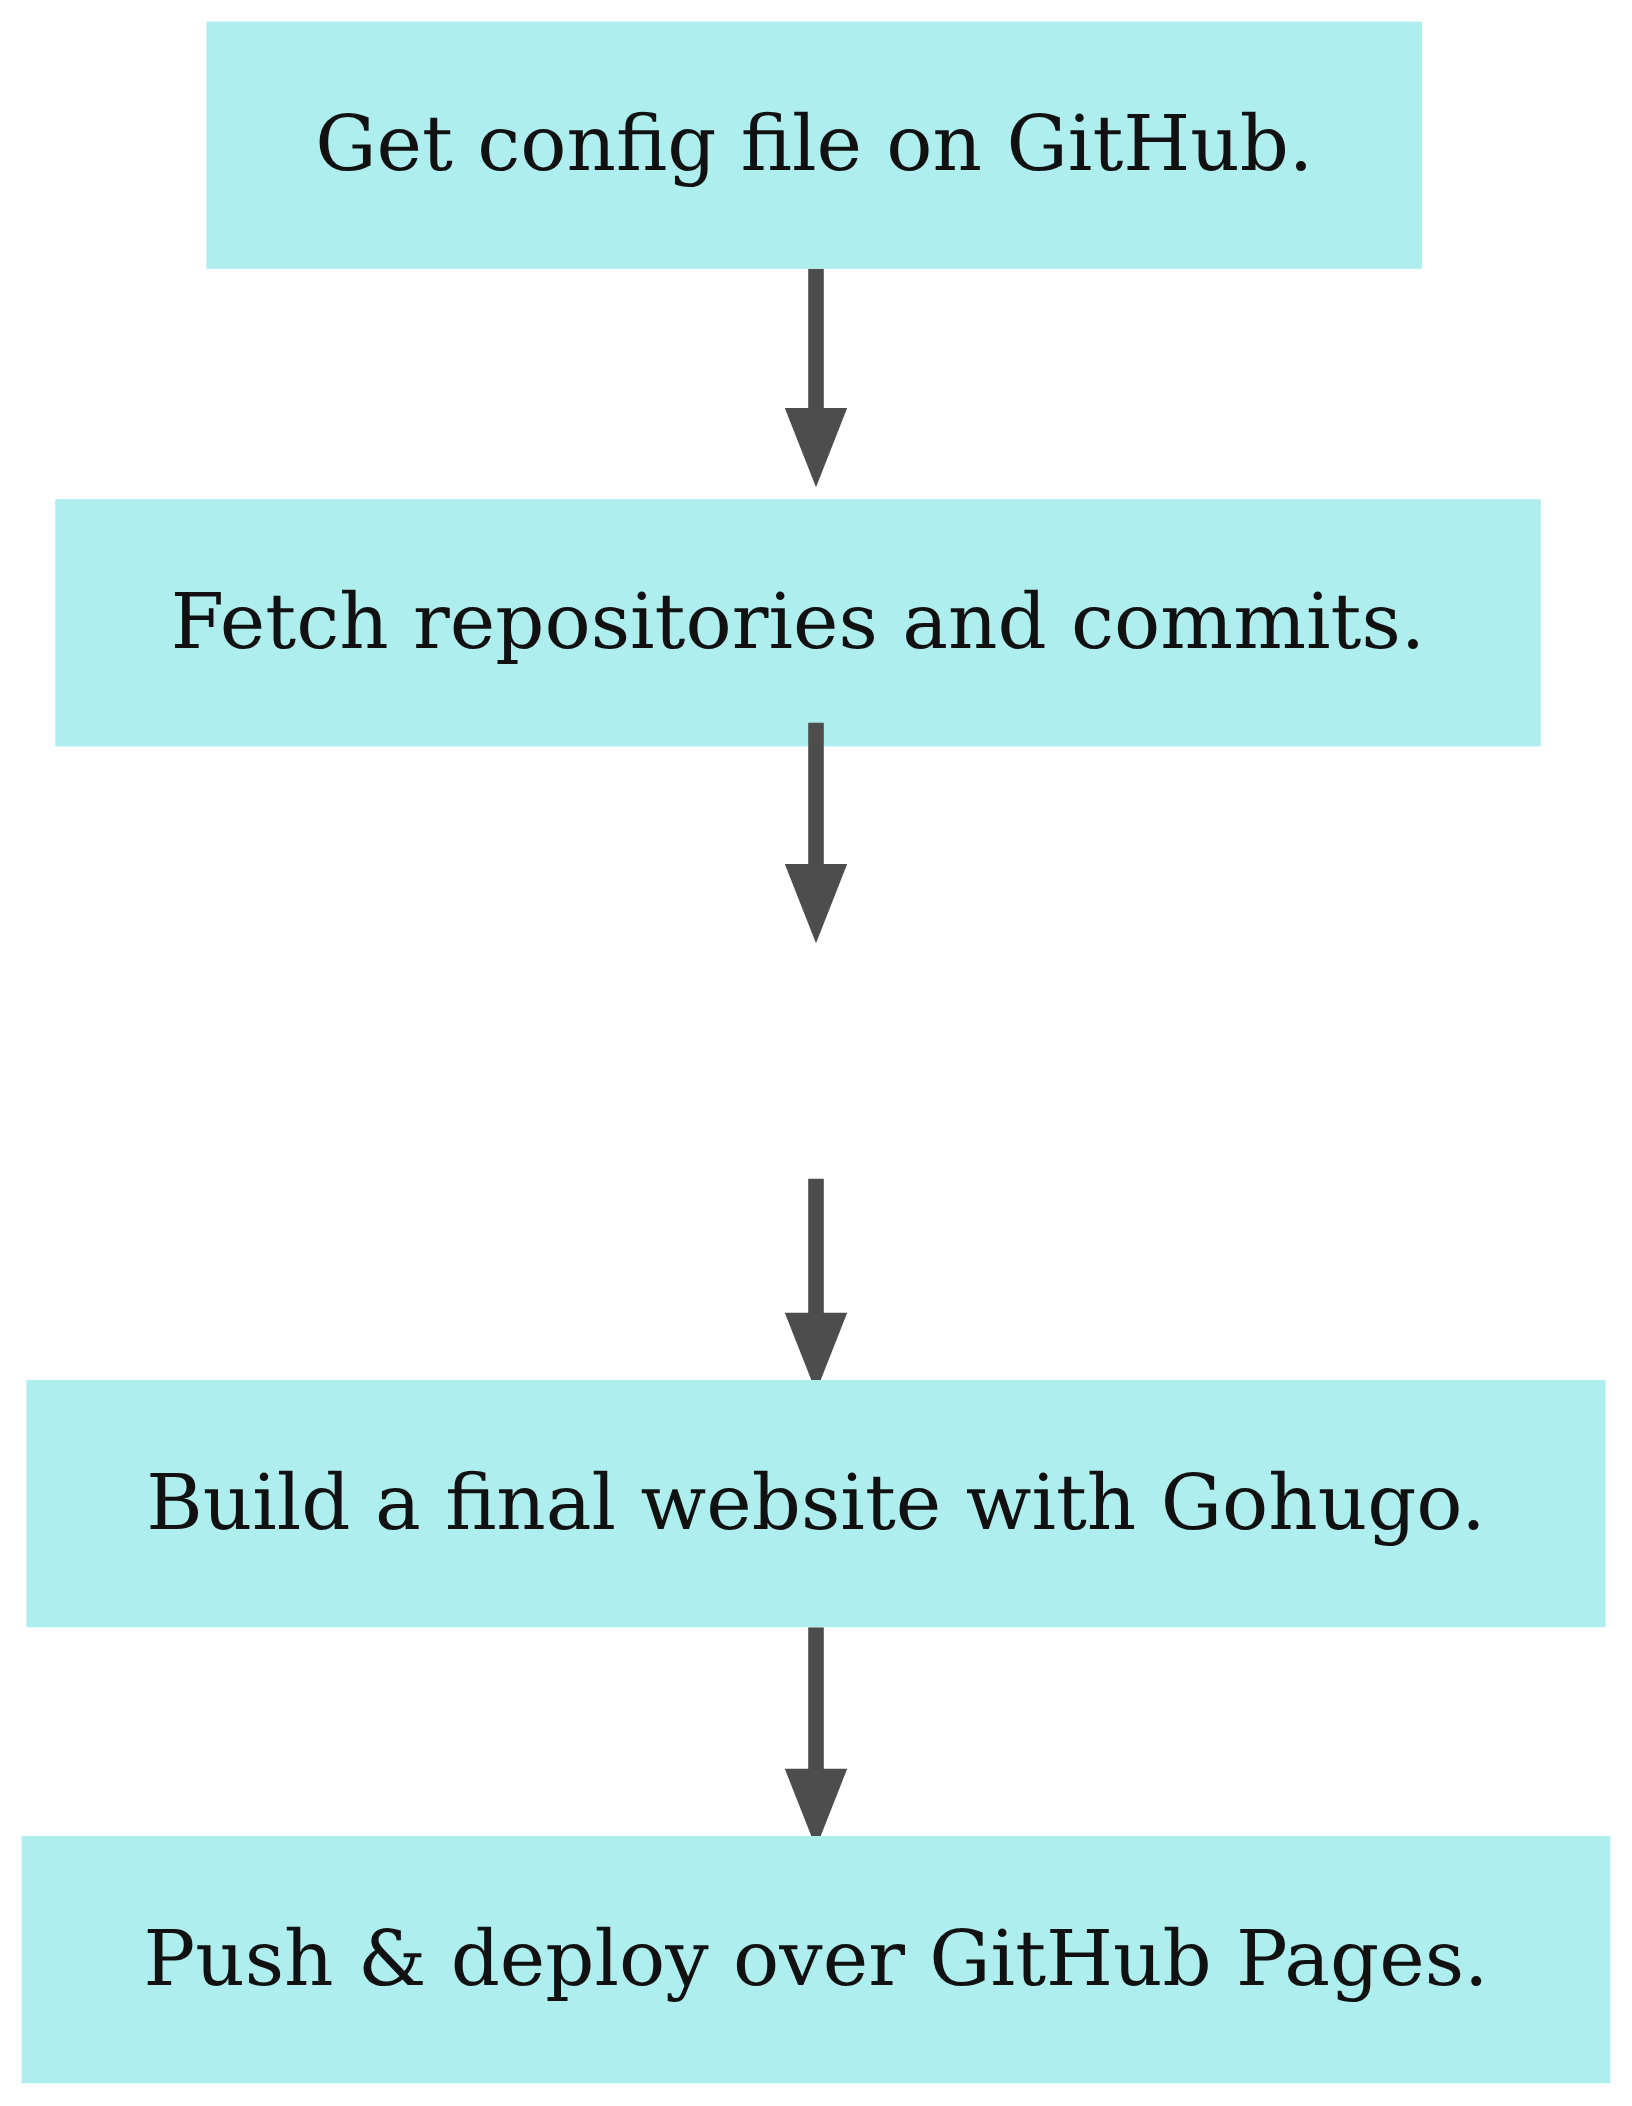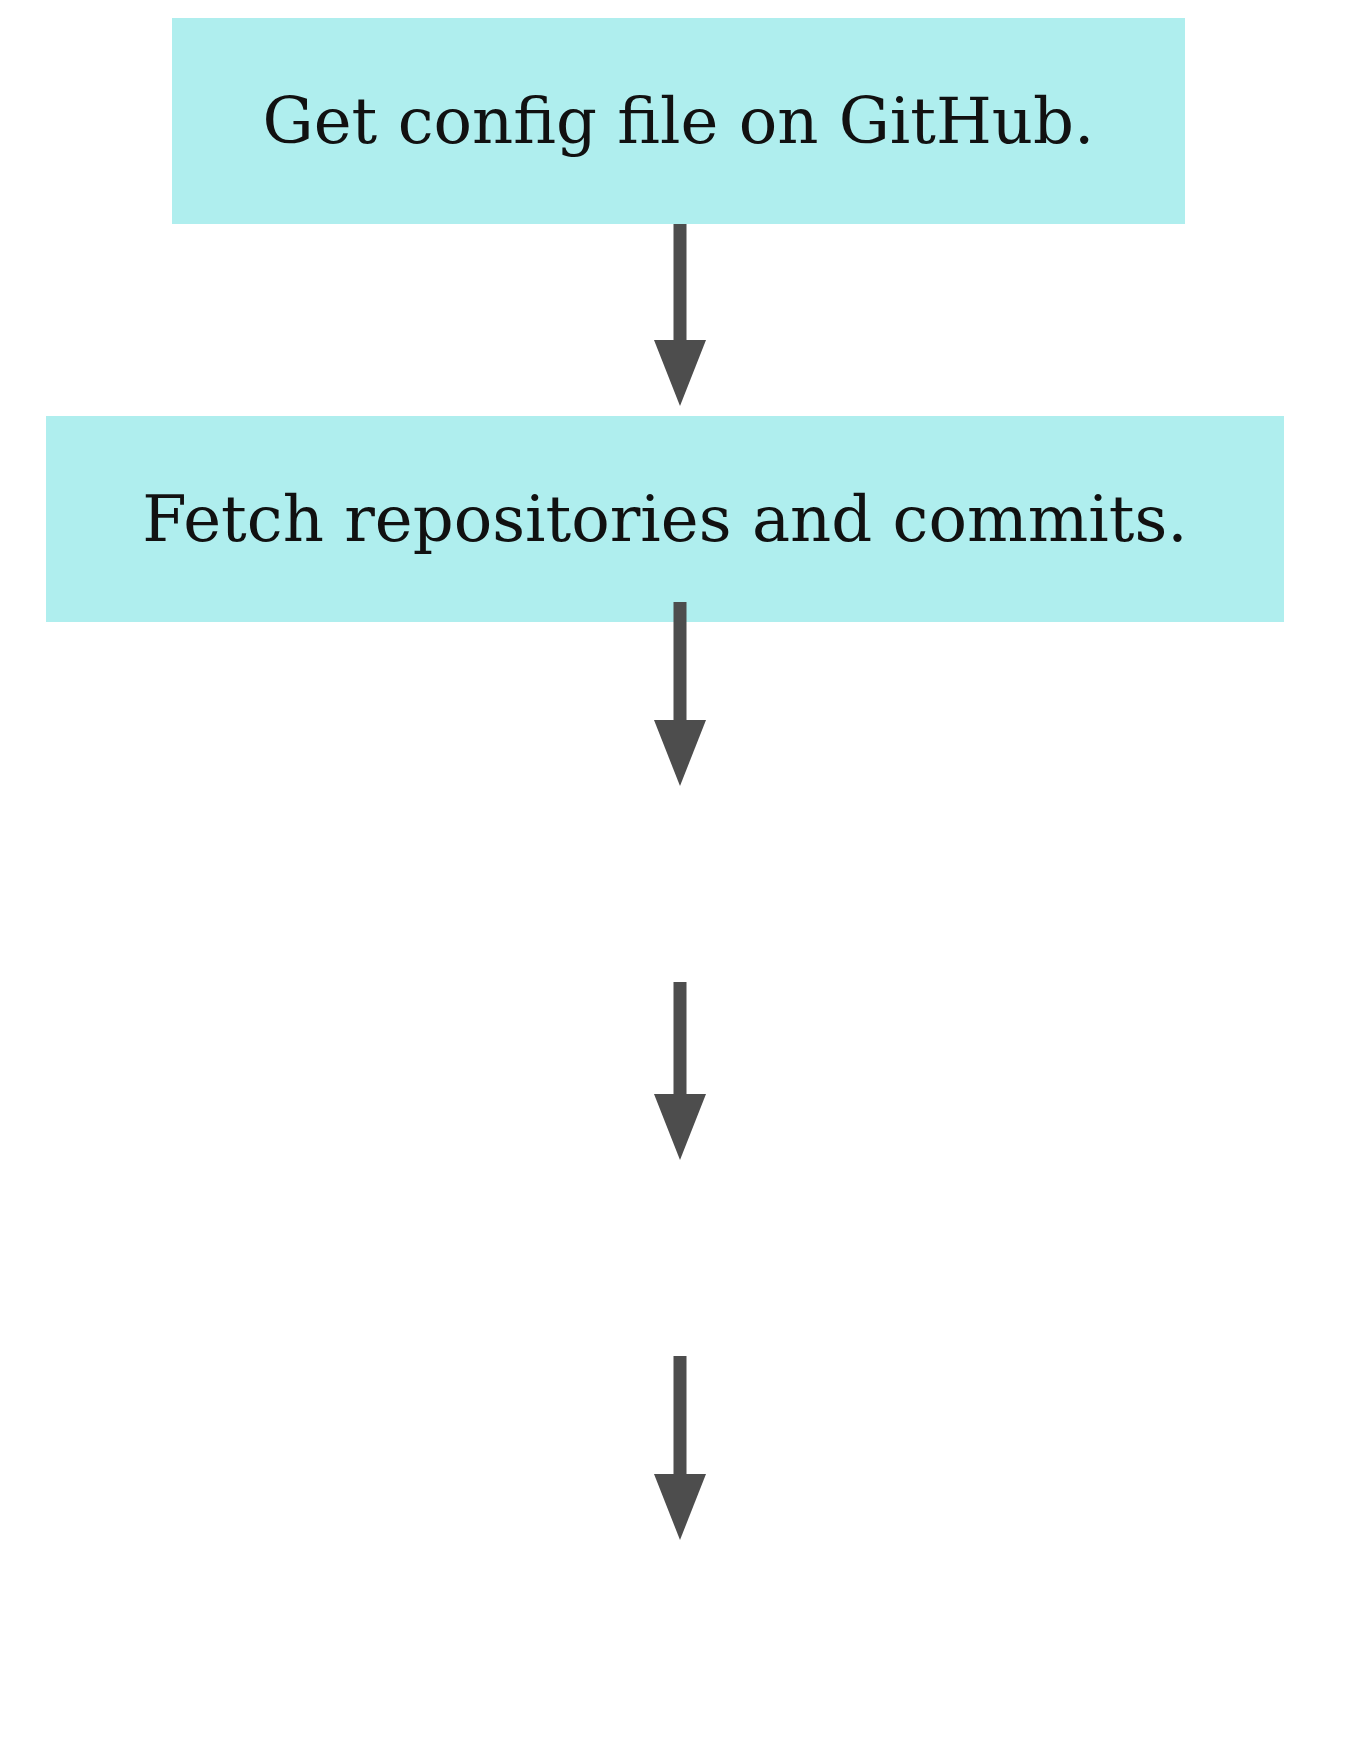--- a/index.html
+++ b/index.html
@@ -73,20 +73,26 @@
     <line x1="30" y1="0" x2="30" y2="120"></line>
     <polygon points="4,118 56,118 30,184"></polygon>
   </svg>
 
 
   <svg class="arrow arrow3" viewBox="0 0 60 178" xmlns="http://www.w3.org/2000/svg" preserveAspectRatio="none">
     <line x1="30" y1="0" x2="30" y2="114"></line>
     <polygon points="4,112 56,112 30,178"></polygon>
   </svg>
 
+  <div class="node node4">
+    <span class="node-label">Build a final website with Gohugo.</span>
+  </div>
 
   <svg class="arrow arrow4" viewBox="0 0 60 184" xmlns="http://www.w3.org/2000/svg" preserveAspectRatio="none">
     <line x1="30" y1="0" x2="30" y2="120"></line>
     <polygon points="4,118 56,118 30,184"></polygon>
   </svg>
 
+  <div class="node node5">
+    <span class="node-label">Push &amp; deploy over GitHub Pages.</span>
+  </div>
 
 </div>
 
 </body></html>

